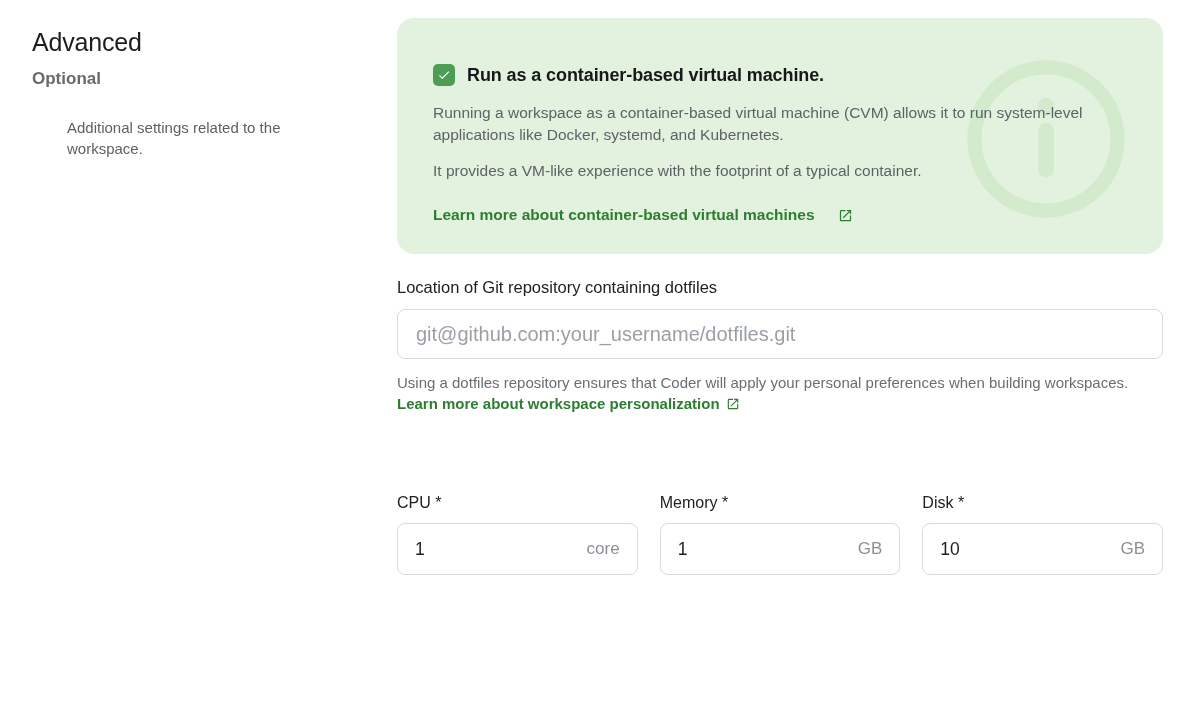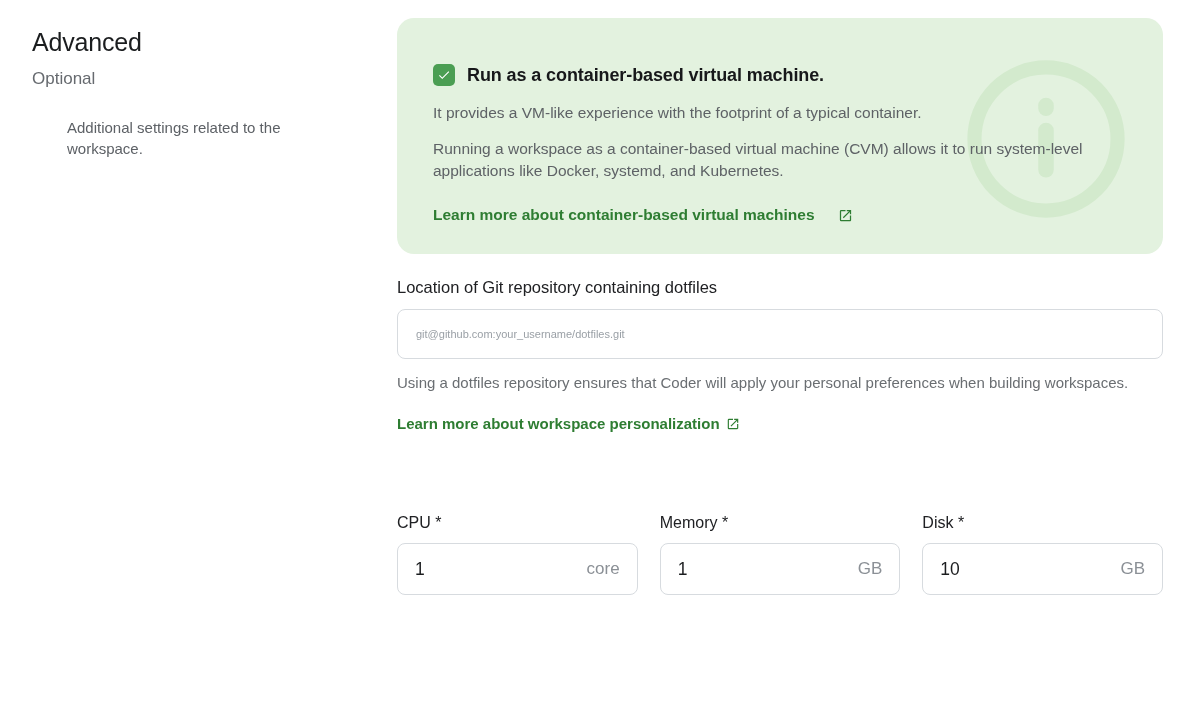--- a/index.html
+++ b/index.html
@@ -8,21 +8,21 @@
     background: #ffffff;
     font-family: "Liberation Sans", "DejaVu Sans", sans-serif;
     color: #1d1f21;
     overflow: hidden;
   }
   .page { position: relative; width: 968px; height: 703px; padding-left: 18px; }
 
   
   .sidebar { position: absolute; left: 32px; top: 28px; width: 340px; }
   .section-title { font-size: 25px; font-weight: 500; letter-spacing: -0.2px; color: #1b1d1f; }
-  .section-subtitle { margin-top: 12px; font-size: 17px; color: #666a6f; font-weight: 400; }
+  .section-subtitle { margin-top: 12px; font-size: 17px; color: #666a6f; font-weight: 700; }
   .section-description { margin-top: 28px; font-size: 15px; line-height: 21px; color: #5d6166; width: 250px; margin-left: 35px; }
 
   
   .main { position: absolute; left: 397px; top: 18px; width: 766px; }
 
   
   .cvm-box {
     position: relative;
     background: #e3f2df;
     border-radius: 17px;
@@ -55,28 +55,28 @@
 
   
   .dotfiles { margin-top: 24px; }
   .field-label { display: block; font-size: 16.5px; color: #202124; }
   .dotfiles-input {
     margin-top: 12px;
     width: 100%; height: 50px;
     border: 1px solid #d7dbdf; border-radius: 8px;
     padding: 0 18px;
     font-family: "Liberation Sans", "DejaVu Sans", sans-serif;
-    font-size: 11px; color: #202124;
+    font-size: 20px; color: #202124;
     outline: none; background: #fff;
   }
   .dotfiles-input::placeholder { color: #9aa0a6; opacity: 1; }
   .helper { margin-top: 13px; font-size: 15px; line-height: 21px; color: #6a6e72; }
   .helper-link {
     display: inline-flex; align-items: center; gap: 6px;
-    font-weight: 700; color: #2e7d32; text-decoration: none; cursor: pointer; margin-top: 20px;
+    font-weight: 700; color: #2e7d32; text-decoration: none; cursor: pointer;
   }
   .helper-link .ext-icon { width: 14px; height: 14px; }
 
   
   .resources-row { margin-top: 80px; display: flex; gap: 22px; }
   .resource-field { flex: 1 1 0; }
   .resource-field .field-label { font-size: 16px; }
   .num-box {
     margin-top: 11px;
     display: flex; align-items: center; justify-content: space-between;
@@ -113,22 +113,22 @@
 
       <div class="cvm-header">
         <span class="cvm-checkbox" role="checkbox" aria-checked="true">
           <svg width="14" height="14" viewBox="0 0 24 24">
             <path d="M9 16.2 4.8 12l-1.4 1.4L9 19 21 7l-1.4-1.4z" fill="#ffffff"></path>
           </svg>
         </span>
         <span class="cvm-title">Run as a container-based virtual machine.</span>
       </div>
 
+      <p class="cvm-para">Running a workspace as a container-based virtual machine (CVM) allows it to run system-level applications like Docker, systemd, and Kubernetes.</p>
       <p class="cvm-para">It provides a VM-like experience with the footprint of a typical container.</p>
-      <p class="cvm-para">Running a workspace as a container-based virtual machine (CVM) allows it to run system-level applications like Docker, systemd, and Kubernetes.</p>
 
       <a class="cvm-link" href="#">
         <span>Learn more about container-based virtual machines</span>
         <svg class="ext-icon" viewBox="0 0 24 24">
           <path d="M19 19H5V5h7V3H5a2 2 0 0 0-2 2v14a2 2 0 0 0 2 2h14c1.1 0 2-.9 2-2v-7h-2v7zM14 3v2h3.59l-9.83 9.83 1.41 1.41L19 6.41V10h2V3h-7z"></path>
         </svg>
       </a>
     </section>
 
     <section class="dotfiles">

